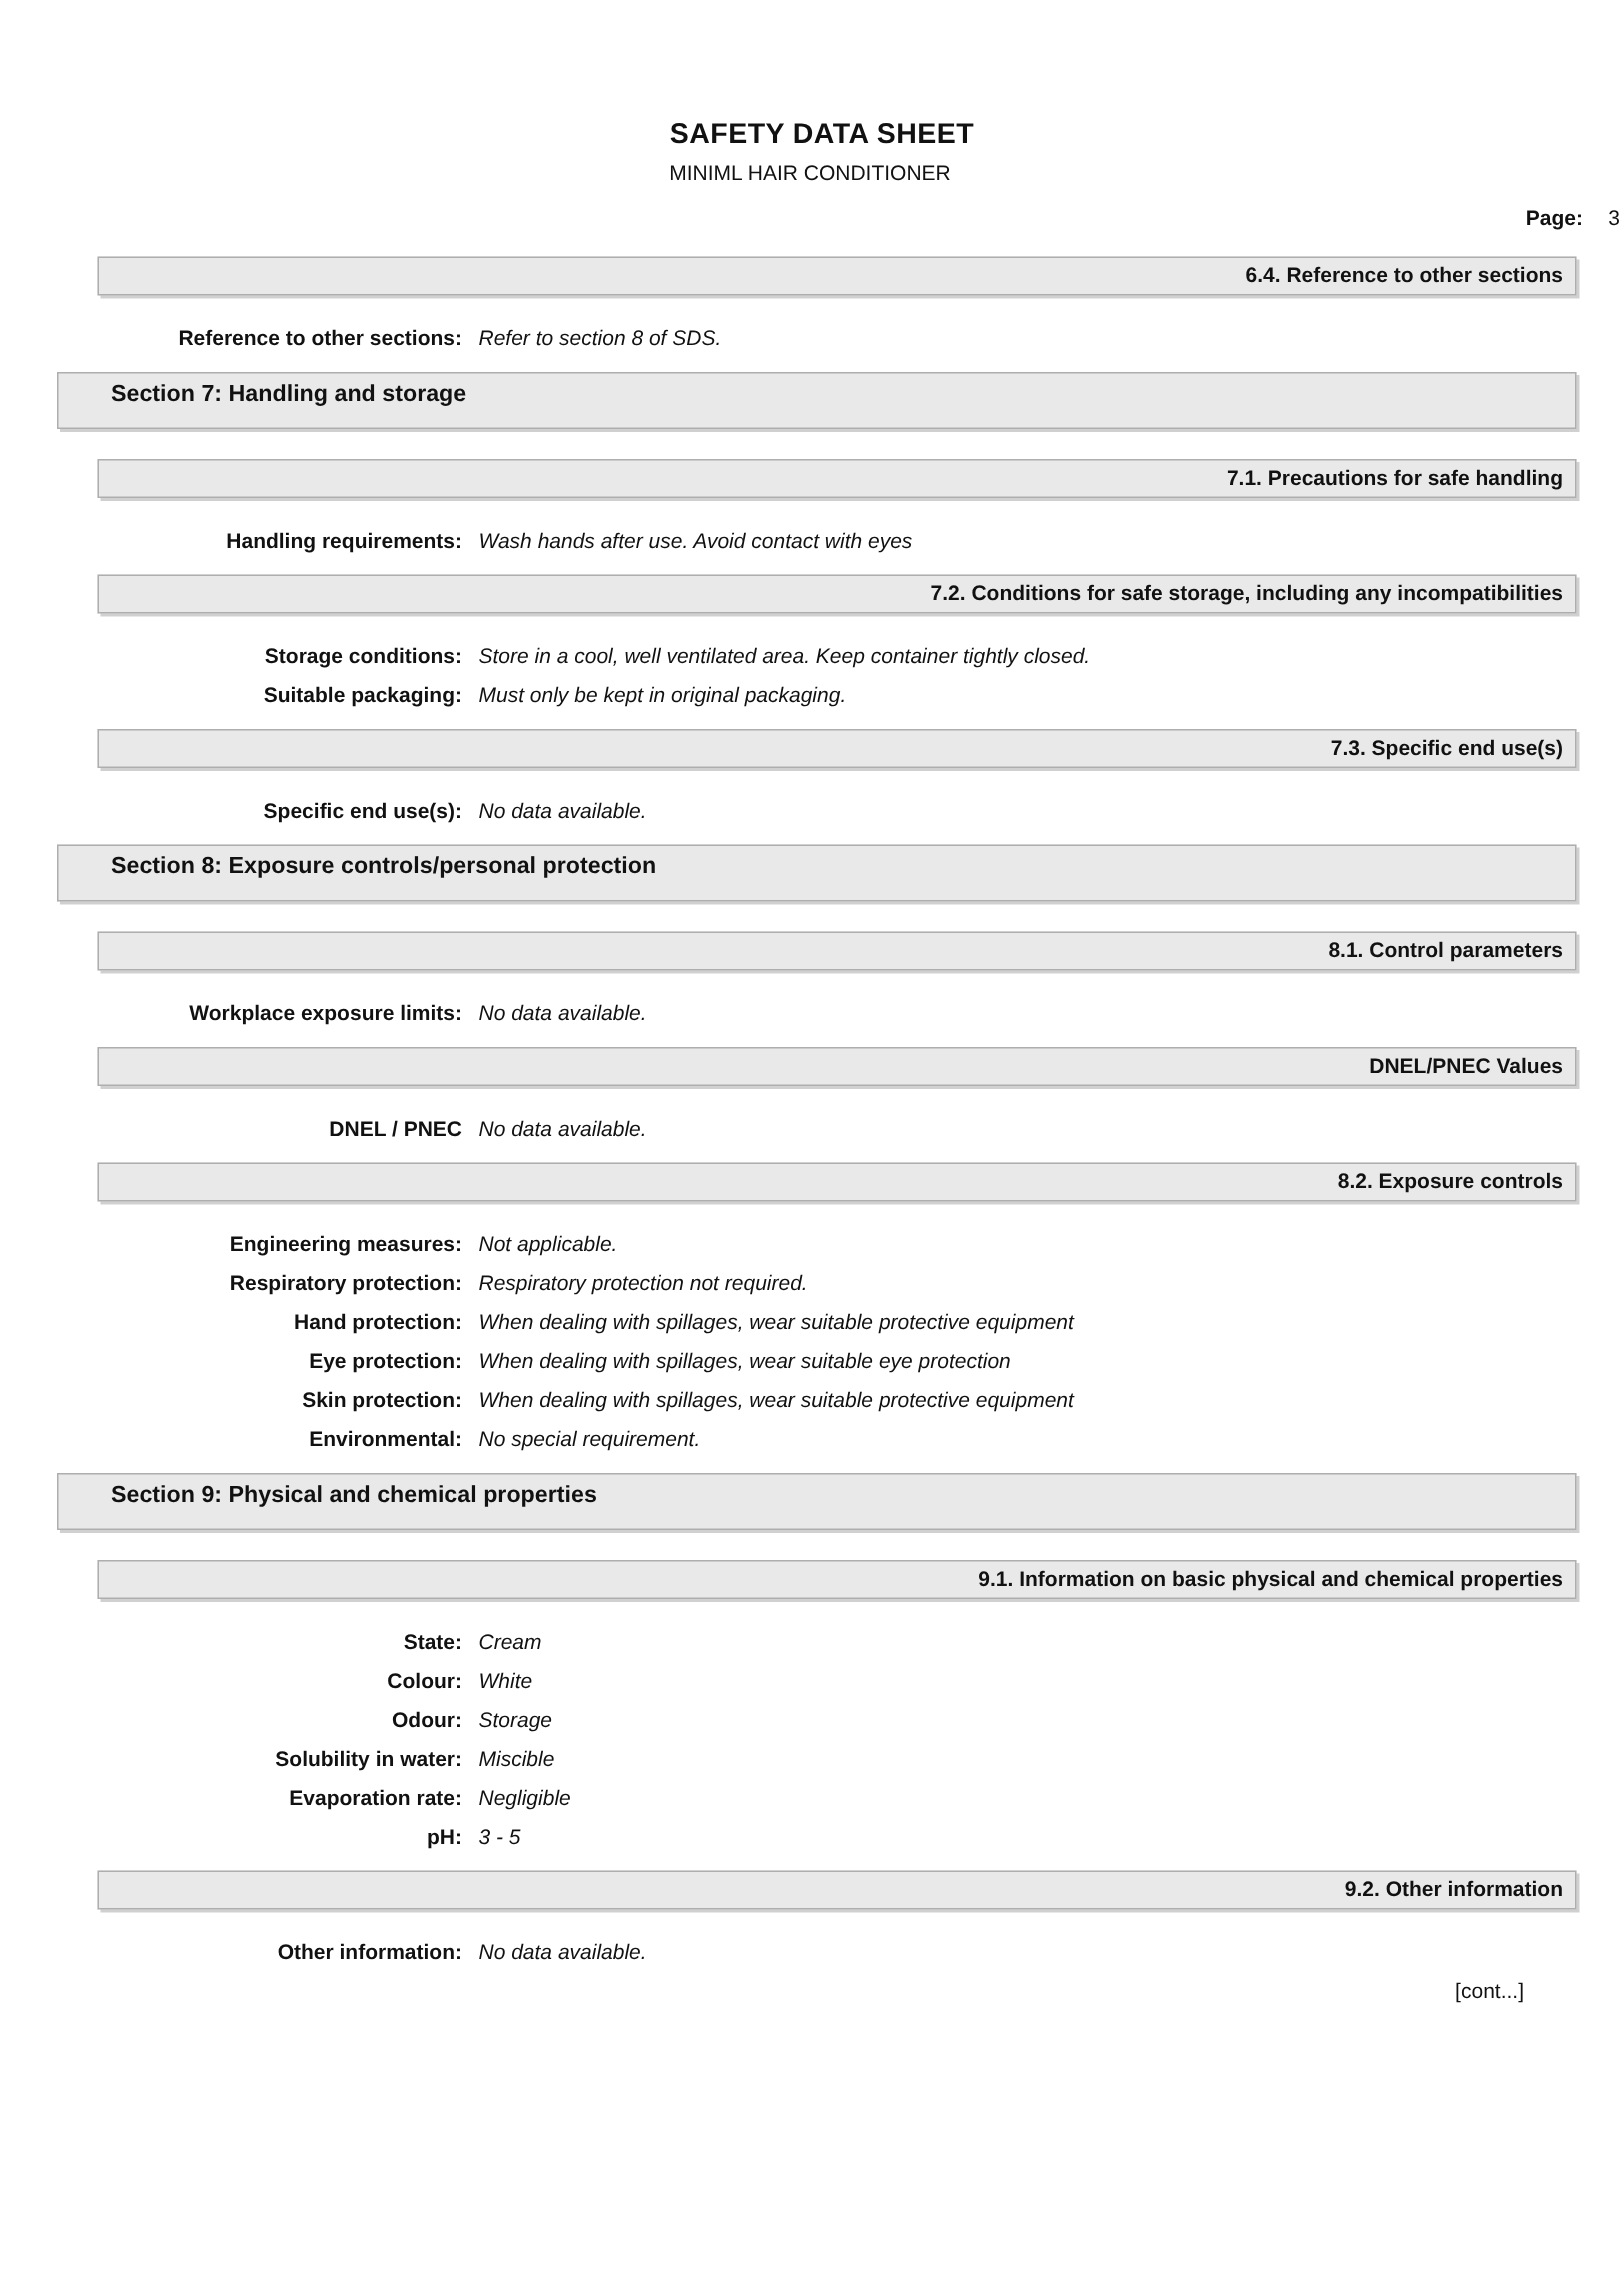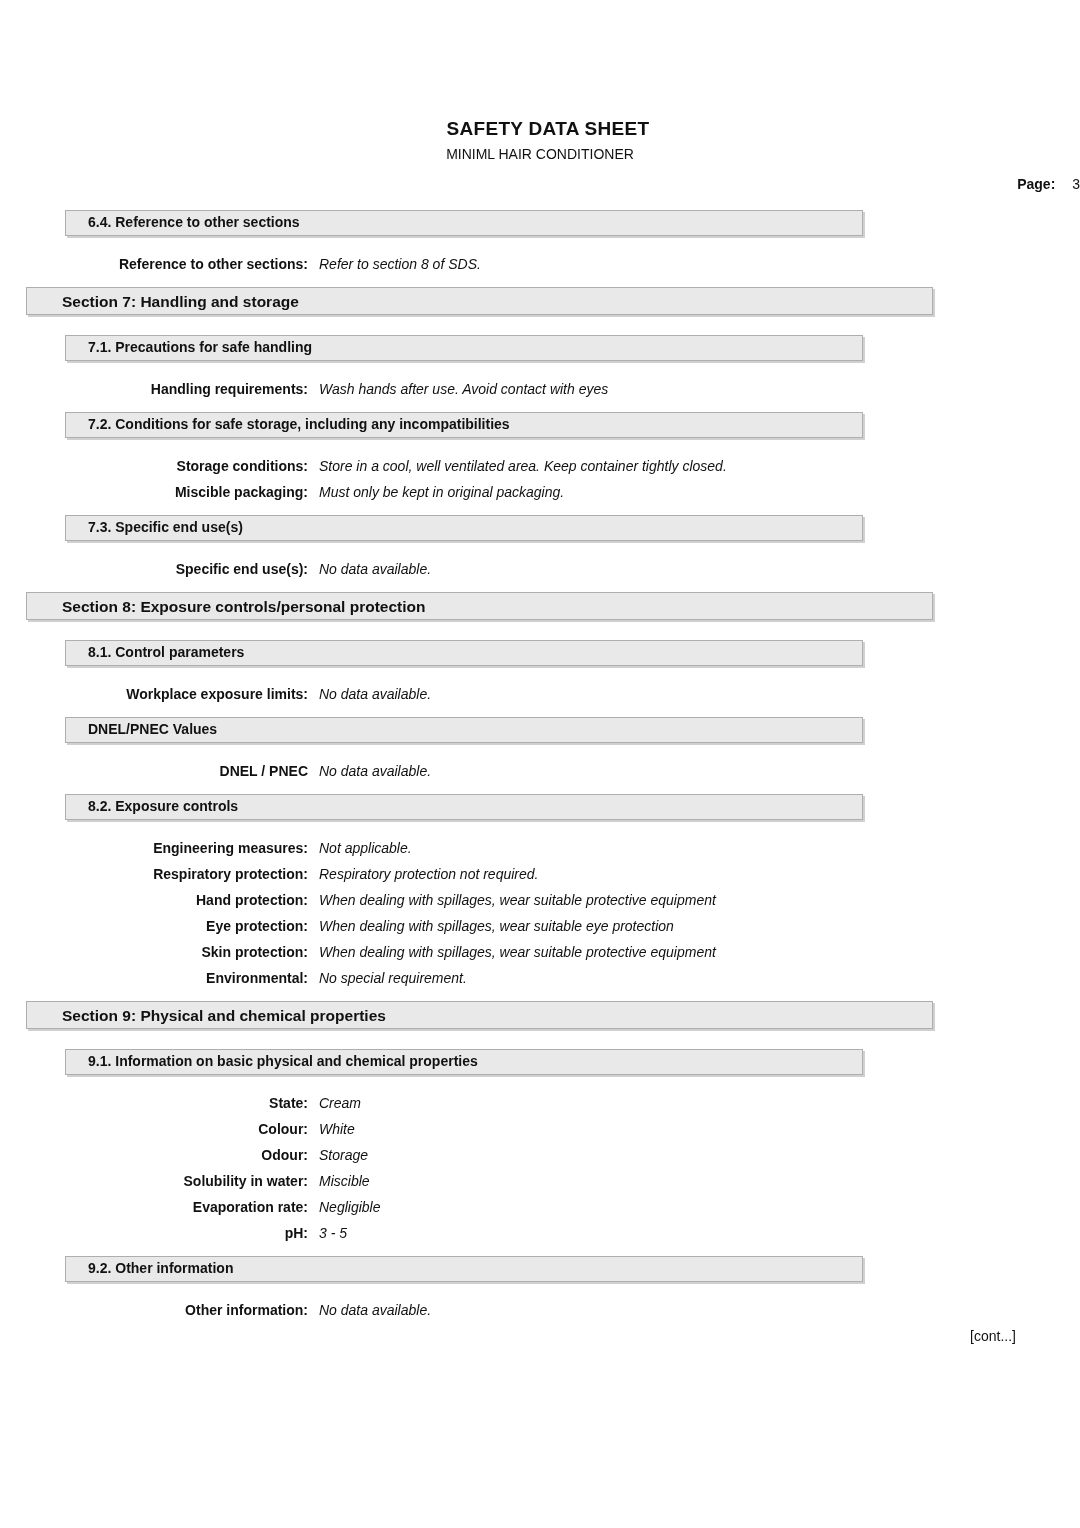--- a/index.html
+++ b/index.html
@@ -10,21 +10,21 @@
   .page {
     position: relative;
     width: 1080px;
     height: 1528px;
     background: #ffffff;
     font-family: "Liberation Sans", sans-serif;
     color: #111111;
     overflow: hidden;
   }
   .doc-title {
-    padding-top: 117px;
+    padding-top: 78px;
     text-align: center;
     font-size: 19px;
     font-weight: 700;
     letter-spacing: 0.3px;
     line-height: 23px;
     margin-left: 16px;
   }
   .doc-subtitle {
     margin-top: 6px;
     text-align: center;
@@ -42,32 +42,33 @@
   .page-indicator .pn { display: inline-block; margin-left: 13px; }
 
   .mainbar, .subbar {
     box-sizing: border-box;
     background: #e9e9e9;
     border: 1px solid #aeaeae;
     box-shadow: 2px 2px 0 rgba(150,150,150,0.45);
     font-weight: 700;
   }
   .mainbar {
-    margin: 14px 0 20px 26px;
-    width: 907px;
-    padding: 5px 8px 3px 35px;
+    margin: 14px 0 20px 38px;
+    width: 1013px;
+    padding: 5px 8px 13px 35px;
     font-size: 15.5px;
     line-height: 18px;
   }
   .subbar {
     margin: 14px 0 20px 65px;
-    width: 798px;
+    width: 986px;
     padding: 3px 8px 4px 22px;
     font-size: 14px;
     line-height: 17px;
+    text-align: right;
   }
   .row {
     display: flex;
     margin: 9px 0;
     font-size: 14px;
     line-height: 17px;
   }
   .row .lbl {
     width: 308px;
     flex: 0 0 308px;
@@ -116,21 +117,21 @@
   </div>
 
   <div class="subbar">7.2. Conditions for safe storage, including any incompatibilities</div>
 
   <div class="row">
     <span class="lbl">Storage conditions:</span>
     <span class="val">Store in a cool, well ventilated area. Keep container tightly closed.</span>
   </div>
 
   <div class="row">
-    <span class="lbl">Miscible packaging:</span>
+    <span class="lbl">Suitable packaging:</span>
     <span class="val">Must only be kept in original packaging.</span>
   </div>
 
   <div class="subbar">7.3. Specific end use(s)</div>
 
   <div class="row">
     <span class="lbl">Specific end use(s):</span>
     <span class="val">No data available.</span>
   </div>
 

